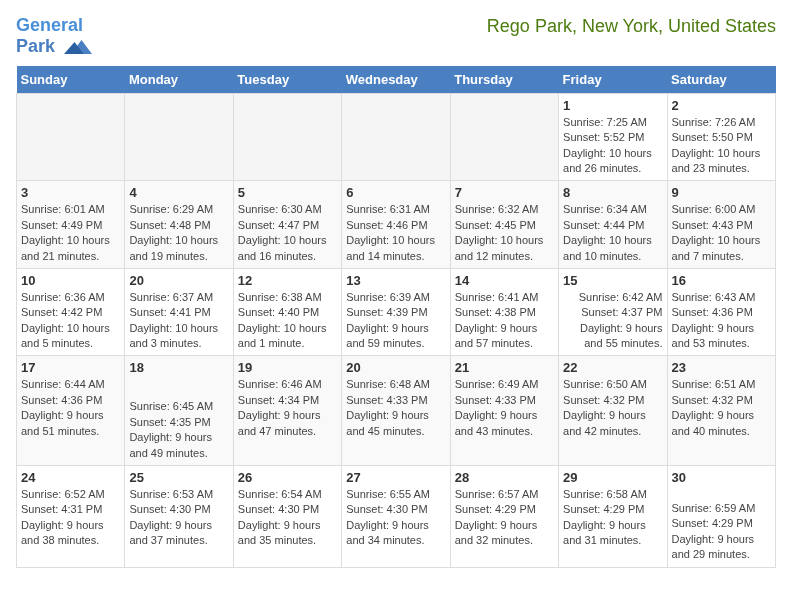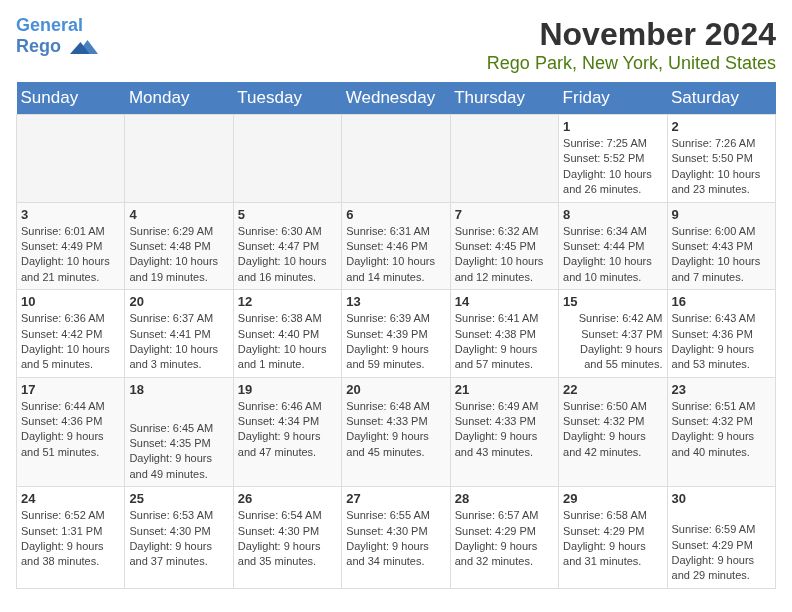--- a/index.html
+++ b/index.html
@@ -50,22 +50,22 @@
     table {
       width: 100%;
       border-collapse: collapse;
       font-size: 11px;
     }
     thead tr th {
       background: #4a7fc1;
       color: #fff;
       padding: 6px 4px;
       text-align: left;
-      font-size: 17px;
-      font-weight: normal;
+      font-size: 13px;
+      font-weight: bold;
     }
     tbody tr td {
       border: 1px solid #ddd;
       vertical-align: top;
       padding: 4px;
       min-height: 80px;
       width: 14.28%;
       background: #fff;
     }
     tbody tr:nth-child(even) td {
@@ -89,30 +89,29 @@
 </head>
 <body>
 
 <div class="header">
   <div class="logo">
     <div>
       <div class="logo-text">
         <span>General</span>
       </div>
       <div class="logo-text">
-        <span style="color:#4a7fc1;">Rego</span>
+        <span style="color:#4a7fc1;">Park</span>
         <svg class="logo-icon" viewBox="0 0 40 30" style="display:inline-block;vertical-align:middle;width:28px;height:22px;">
           <polygon points="10,25 25,5 40,25" fill="#4a7fc1"></polygon>
           <polygon points="0,25 15,8 28,25" fill="#2a5fa0"></polygon>
         </svg>
       </div>
     </div>
   </div>
   <div class="title-block">
-    <div class="month-title">November 2024</div>
     <div class="location">Rego Park, New York, United States</div>
   </div>
 </div>
 
 <table>
   <thead>
     <tr>
     <th>Sunday</th>
         <th>Monday</th>
         <th>Tuesday</th>
@@ -271,21 +270,21 @@
           <div class="day-num">23</div>
           <div class="day-info" style="white-space: pre-line;">Sunrise: 6:51 AM
 Sunset: 4:32 PM
 Daylight: 9 hours and 40 minutes.</div>
         </td>
       </tr>
       <tr>
         <td>
           <div class="day-num">24</div>
           <div class="day-info" style="white-space: pre-line;">Sunrise: 6:52 AM
-Sunset: 1:31 PM
+Sunset: 4:31 PM
 Daylight: 9 hours and 38 minutes.</div>
         </td>
         <td>
           <div class="day-num">25</div>
           <div class="day-info" style="white-space: pre-line;">Sunrise: 6:53 AM
 Sunset: 4:30 PM
 Daylight: 9 hours and 37 minutes.</div>
         </td>
         <td>
           <div class="day-num">26</div>

